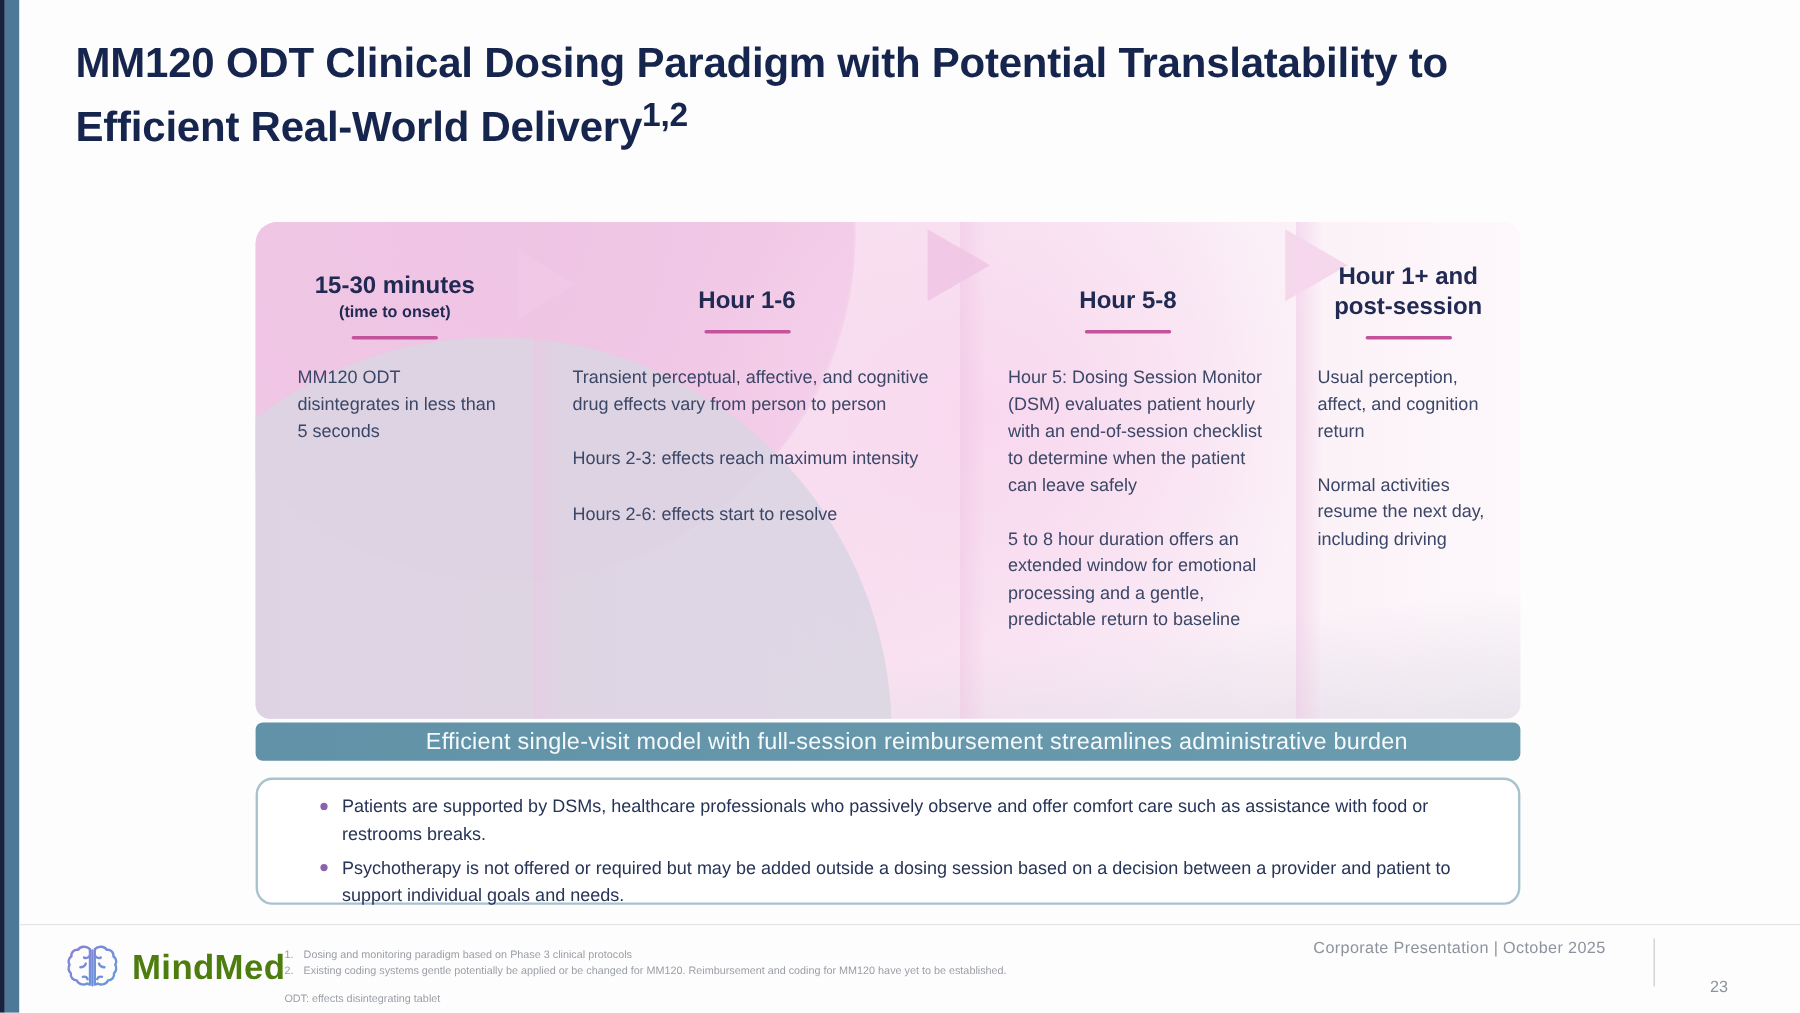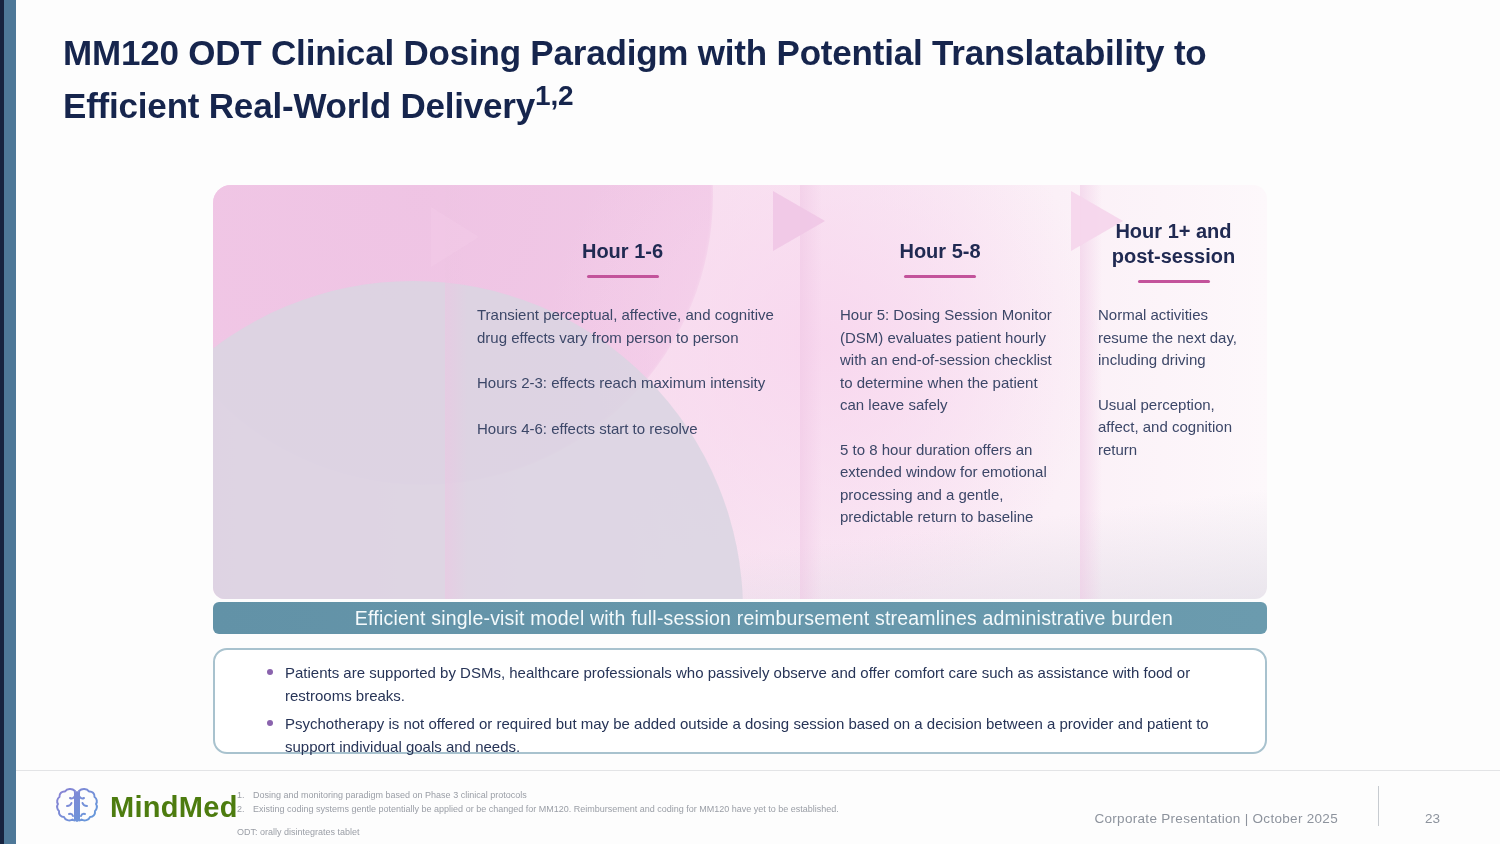--- a/index.html
+++ b/index.html
@@ -94,21 +94,21 @@
 
   
   .footer-divider { position: absolute; left: 16px; right: 0; top: 770px; height: 1px; background: #e3e4e6; }
   .logo-wrap { position: absolute; left: 53px; top: 783px; display: flex; align-items: center; }
   .logo-icon { width: 48px; height: 48px; }
   .logo-text { font-size: 29px; font-weight: 700; color: #4d7c0f; margin-left: 9px; letter-spacing: .3px; }
   .footnotes { position: absolute; left: 237px; top: 789px; font-size: 9px; color: #9a9ea6; line-height: 1.55; }
   .fn-row { display: flex; }
   .fn-num { width: 16px; flex: 0 0 16px; }
   .fn-abbrev { margin-top: 9px; font-size: 9px; color: #9a9ea6; }
-  .footer-right { position: absolute; right: 60px; top: 782px; height: 44px; display: flex; align-items: flex-end; }
+  .footer-right { position: absolute; right: 60px; top: 782px; height: 44px; display: flex; align-items: flex-start; }
   .footer-caption { font-size: 13.5px; color: #8d939d; letter-spacing: .3px; }
   .footer-vline { width: 1px; height: 40px; background: #c7cbd0; margin: 0 46px 0 40px; }
   .page-num { font-size: 13.5px; color: #8d939d; margin-top: 33px; }
 </style>
 </head>
 <body>
 
 <div class="slide">
 
   <div class="edge-navy"></div>
@@ -123,52 +123,62 @@
     <div class="shape glow-pink-mid"></div>
     <div class="shape blob-gray-bottom"></div>
     <div class="shape wedge-gray"></div>
     <div class="shape col-strip strip-2"></div>
     <div class="shape col-strip strip-3"></div>
     <div class="shape col-strip strip-4"></div>
     <div class="shape chev chev-1"></div>
     <div class="shape chev chev-2"></div>
     <div class="shape chev chev-3"></div>
 
+    <div class="col col1">
+      <div class="col-header">
+        <div class="hdr-main">15-30 minutes</div>
+        <div class="hdr-sub">(time to onset)</div>
+        <span class="hdr-line"></span>
+      </div>
+      <div class="col-body">
+        <p>MM120 ODT disintegrates in less than 5 seconds</p>
+      </div>
+    </div>
 
     <div class="col col2">
       <div class="col-header">
         <div class="hdr-main">Hour 1-6</div>
         <span class="hdr-line"></span>
       </div>
       <div class="col-body">
         <p>Transient perceptual, affective, and cognitive drug effects vary from person to person</p>
         <p>Hours 2-3: effects reach maximum intensity</p>
-        <p>Hours 4-6: effects start to resolve</p>
+        <p>Hours 2-6: effects start to resolve</p>
       </div>
     </div>
 
     <div class="col col3">
       <div class="col-header">
         <div class="hdr-main">Hour 5-8</div>
         <span class="hdr-line"></span>
       </div>
       <div class="col-body">
         <p>Hour 5: Dosing Session Monitor (DSM) evaluates patient hourly with an end-of-session checklist to determine when the patient can leave safely</p>
         <p>5 to 8 hour duration offers an extended window for emotional processing and a gentle, predictable return to baseline</p>
       </div>
     </div>
 
     <div class="col col4">
       <div class="col-header">
         <div class="hdr-main">Hour 1+ and post-session</div>
         <span class="hdr-line"></span>
       </div>
       <div class="col-body">
+        <p>Usual perception, affect, and cognition return</p>
         <p>Normal activities resume the next day, including driving</p>
-        <p>Usual perception, affect, and cognition return</p>
       </div>
     </div>
   </div>
 
   <div class="banner">
     <span>Efficient single-visit model with full-session reimbursement streamlines administrative burden</span>
   </div>
 
   <div class="callout">
     <div class="bullet-row">
@@ -203,21 +213,21 @@
 
   <div class="footnotes">
     <div class="fn-row">
       <span class="fn-num">1.</span>
       <span>Dosing and monitoring paradigm based on Phase 3 clinical protocols</span>
     </div>
     <div class="fn-row">
       <span class="fn-num">2.</span>
       <span>Existing coding systems gentle potentially be applied or be changed for MM120. Reimbursement and coding for MM120 have yet to be established.</span>
     </div>
-    <div class="fn-abbrev">ODT: orally disintegrates tablet</div>
+    <div class="fn-abbrev">ODT: effects disintegrating tablet</div>
   </div>
 
   <div class="footer-right">
     <span class="footer-caption">Corporate Presentation | October 2025</span>
     <span class="footer-vline"></span>
     <span class="page-num">23</span>
   </div>
 
 </div>
 

